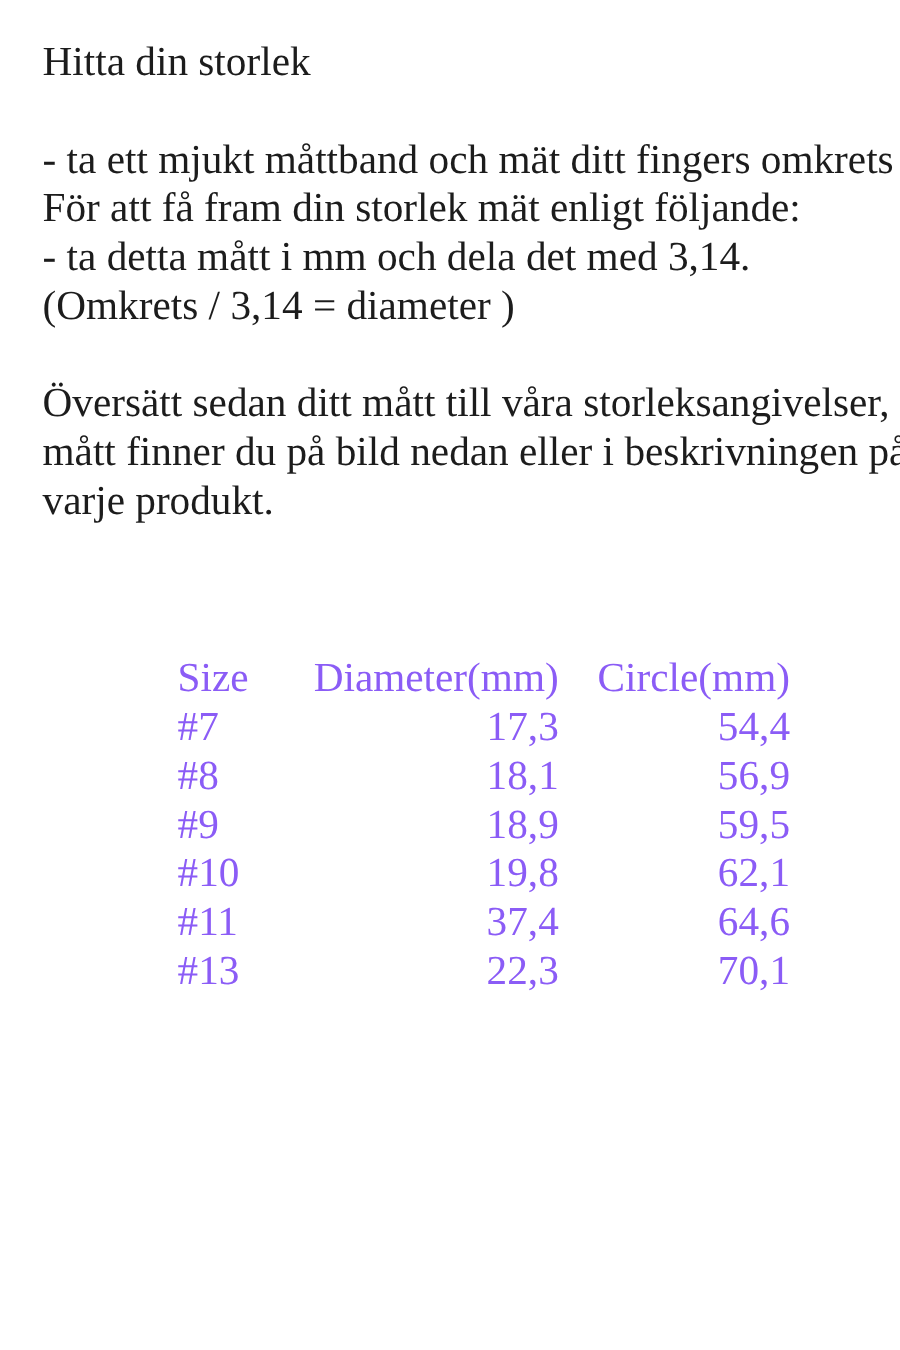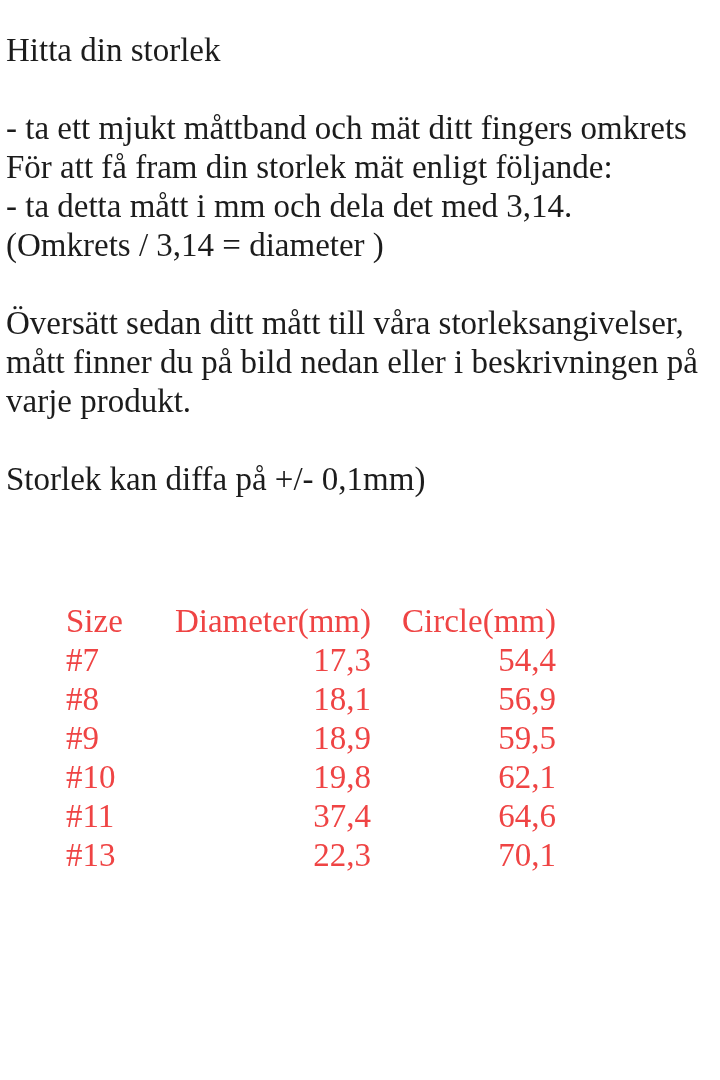--- a/index.html
+++ b/index.html
@@ -12,38 +12,38 @@
     width: 720px;
     height: 1080px;
     background: #ffffff;
     overflow: hidden;
     font-family: "Liberation Serif", "DejaVu Serif", serif;
     font-size: 33px;
     line-height: 39px;
     color: #1c1c1c;
   }
   .doc {
-    padding: 31px 14px 0 6px;
+    padding: 31px 14px 0 34px;
   }
   .para {
     margin: 39px 0 0 0;
   }
   .para.first {
     margin-top: 0;
   }
   .line {
     display: block;
     white-space: nowrap;
   }
   table.size-table {
-    margin: 103px 0 0 60px;
+    margin: 103px 0 0 108px;
     border-collapse: collapse;
     font-size: 33px;
     line-height: 39px;
-    color: #ef4444;
+    color: #8b5cf6;
   }
   table.size-table th,
   table.size-table td {
     padding: 0;
     border: none;
     font-weight: normal;
     vertical-align: top;
   }
   table.size-table .col-size   { width: 100px; text-align: left; }
   table.size-table .col-diam   { width: 205px; text-align: right; }
@@ -66,23 +66,20 @@
       <span class="line">- ta detta mått i mm och dela det med 3,14.</span>
       <span class="line">(Omkrets / 3,14 = diameter )</span>
     </p>
 
     <p class="para">
       <span class="line">Översätt sedan ditt mått till våra storleksangivelser,</span>
       <span class="line">mått finner du på bild nedan eller i beskrivningen på</span>
       <span class="line">varje produkt.</span>
     </p>
 
-    <p class="para">
-      <span class="line">Storlek kan diffa på +/- 0,1mm)</span>
-    </p>
 
     <table class="size-table">
       <thead>
         <tr>
           <th class="col-size">Size</th>
           <th class="col-diam">Diameter(mm)</th>
           <th class="col-circle">Circle(mm)</th>
         </tr>
       </thead>
       <tbody>

